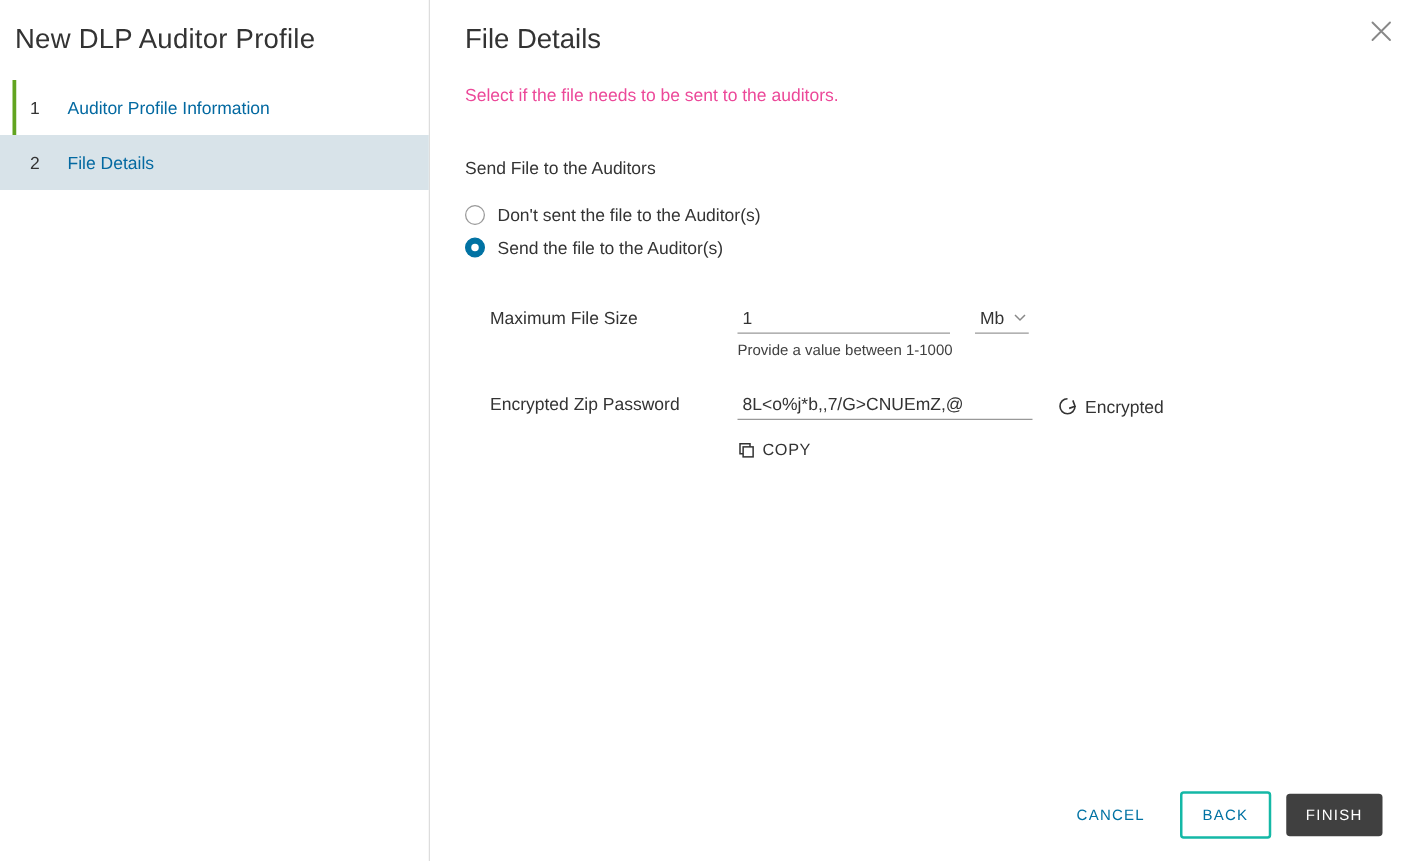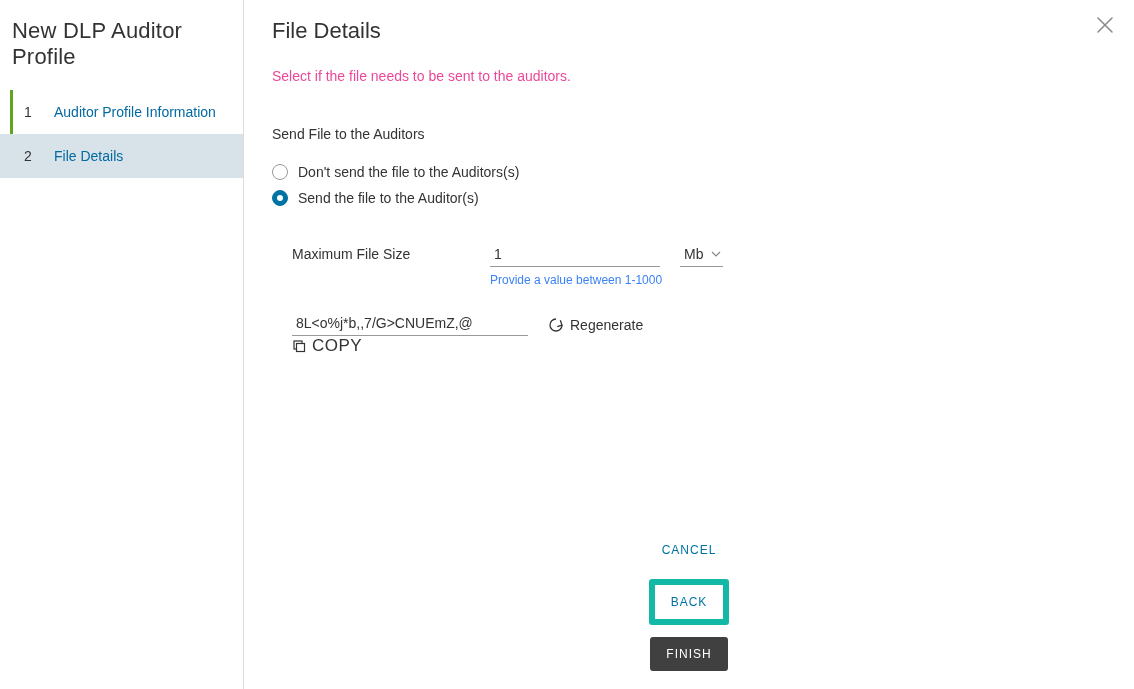--- a/index.html
+++ b/index.html
@@ -7,21 +7,21 @@
       font-family: -apple-system, BlinkMacSystemFont, "Segoe UI", Helvetica, Arial, sans-serif;
       background: #fff;
       color: #333;
       width: 1134px;
       height: 689px;
       display: flex;
       position: relative;
       overflow: hidden;
     }
     .sidebar {
-      width: 244px;
+      width: 344px;
       height: 100%;
       border-right: 1px solid #ddd;
       padding-top: 14px;
     }
     .sidebar-title {
       font-size: 22px;
       font-weight: 400;
       padding: 4px 12px 20px 12px;
       letter-spacing: 0.2px;
     }
@@ -160,62 +160,61 @@
       align-items: center;
       gap: 8px;
       cursor: pointer;
     }
     .select-format { min-width: 108px; }
     .select-unit { min-width: 40px; align-items: center; }
     .input-size { width: 170px; }
     .input-pwd { width: 236px; }
     .help-text {
       font-size: 12px;
-      color: #3b82f6;
+      color: #404040;
       margin-top: 6px;
     }
     .chevron {
       color: #888;
     }
     .action-link {
       display: inline-flex;
       align-items: center;
       gap: 6px;
       font-size: 14px;
       color: #333;
       cursor: pointer;
     }
     .action-link.small {
-      font-size: 17px;
+      font-size: 13px;
       letter-spacing: 0.5px;
-      margin-top: 0;
+      margin-top: 16px;
     }
     .footer {
       margin-top: auto;
       padding: 18px 0;
       display: flex;
       justify-content: flex-end;
       gap: 12px;
       align-items: center;
-      flex-direction: column;
     }
     .btn {
       font-size: 12px;
       letter-spacing: 1px;
       padding: 10px 16px;
       cursor: pointer;
       font-family: inherit;
       border: none;
       background: transparent;
     }
     .btn-text {
       color: #0072a3;
     }
     .btn-outline {
-      border: 6px solid #14b8a6;
+      border: 2px solid #14b8a6;
       color: #0072a3;
       border-radius: 3px;
     }
     .btn-primary {
       background: #404040;
       color: #fff;
       border-radius: 3px;
     }
     svg { display: block; }
   </style>
@@ -241,21 +240,21 @@
       </svg>
   </div>
 
   <div class="page-title">File Details</div>
   <div class="subtitle">Select if the file needs to be sent to the auditors.</div>
 
   <div class="section-heading">Send File to the Auditors</div>
 
   <div class="radio-row">
     <span class="radio"></span>
-    <span>Don't send the file to the Auditors(s)</span>
+    <span>Don't sent the file to the Auditor(s)</span>
   </div>
   <div class="radio-row">
     <span class="radio checked"></span>
     <span>Send the file to the Auditor(s)</span>
   </div>
 
   <div class="form-grid">
 
 
     <div class="form-row">
@@ -270,29 +269,30 @@
                   <path d="M1 1 L5 5 L9 1" stroke="#888" stroke-width="1.2" fill="none"></path>
                 </svg>
             </span>
           </div>
         </div>
         <div class="help-text">Provide a value between 1-1000</div>
       </div>
     </div>
 
     <div class="form-row">
+      <div class="form-label">Encrypted Zip Password</div>
       <div class="form-control-col">
         <div class="inline-controls">
           <input class="text-input input-pwd" value="8L&lt;o%j*b,,7/G&gt;CNUEmZ,@" style="">
           <div class="action-link">
             <svg width="16" height="16" viewBox="0 0 16 16">
                 <path d="M8 2 A6 6 0 1 0 14 8" stroke="#333" stroke-width="1.3" fill="none"></path>
                 <path d="M14 3 L14 8 L9 8" stroke="#333" stroke-width="1.3" fill="none" transform="rotate(-20 14 8)"></path>
               </svg>
-            <span>Regenerate</span>
+            <span>Encrypted</span>
           </div>
         </div>
         <div class="action-link small">
           <svg width="14" height="14" viewBox="0 0 14 14">
               <rect x="2" y="2" width="8" height="8" stroke="#333" stroke-width="1.2" fill="none"></rect>
               <rect x="4.5" y="4.5" width="8" height="8" stroke="#333" stroke-width="1.2" fill="#fff"></rect>
             </svg>
           <span>COPY</span>
         </div>
       </div>

